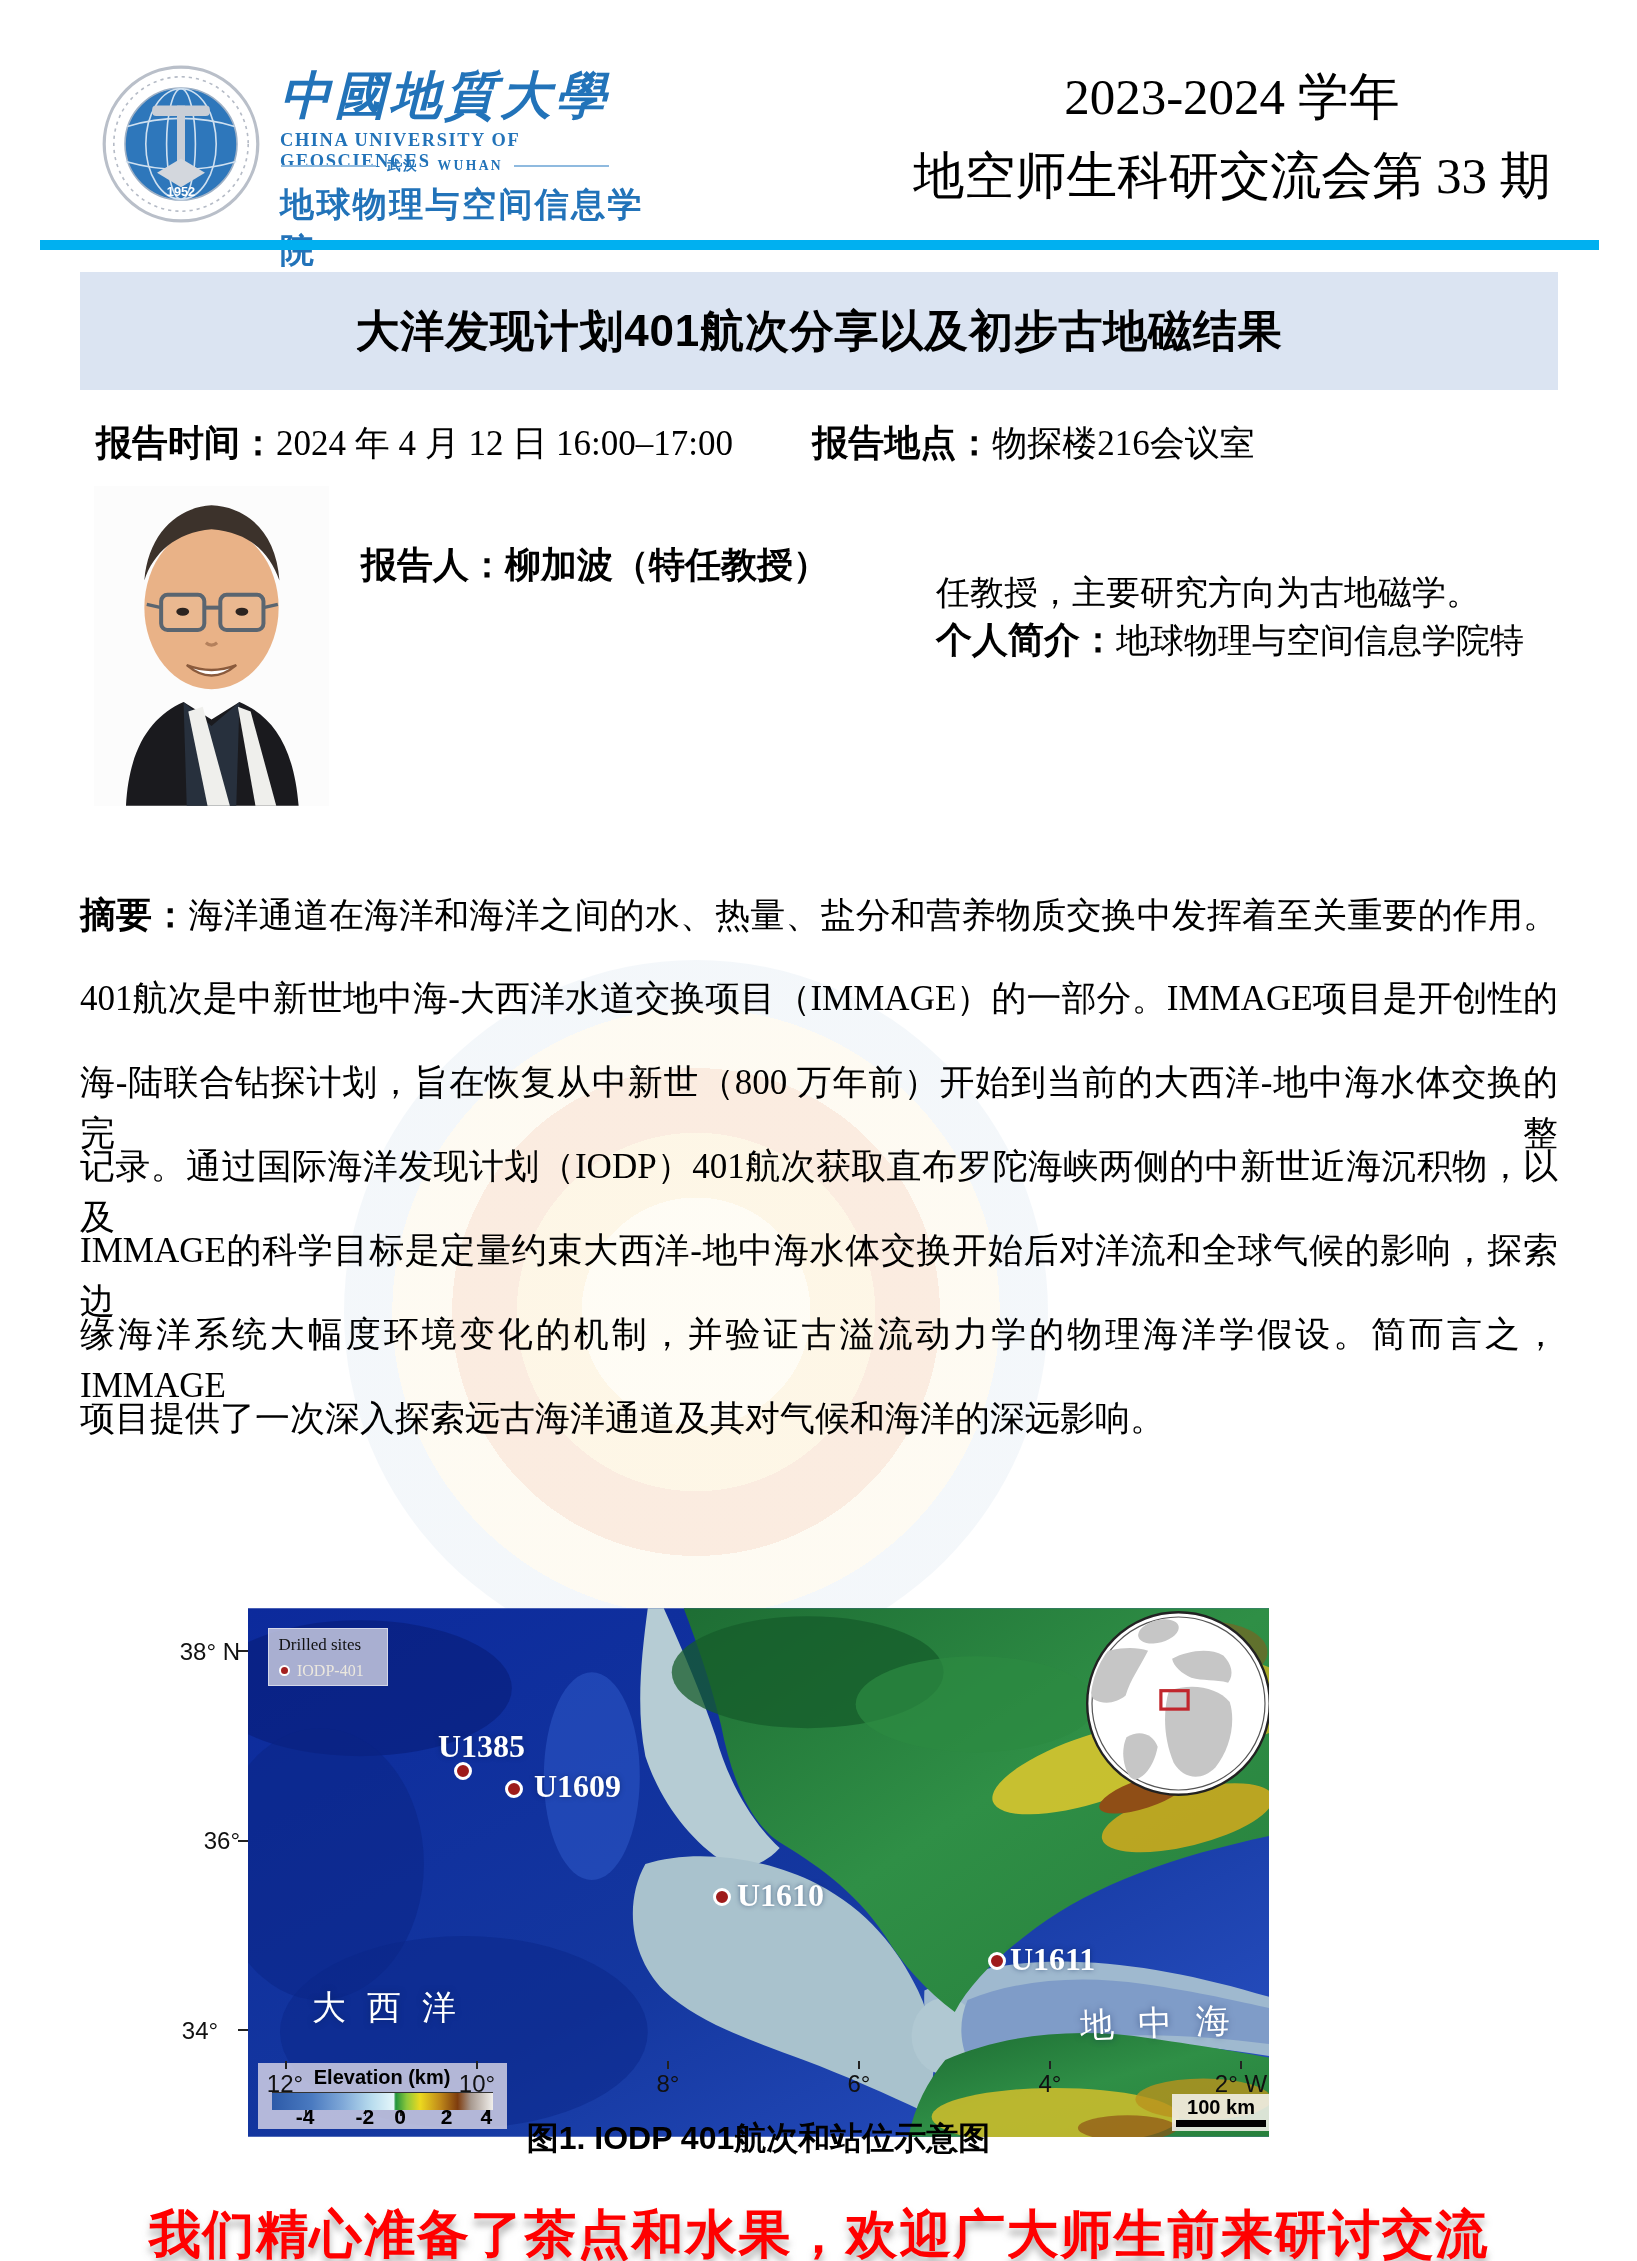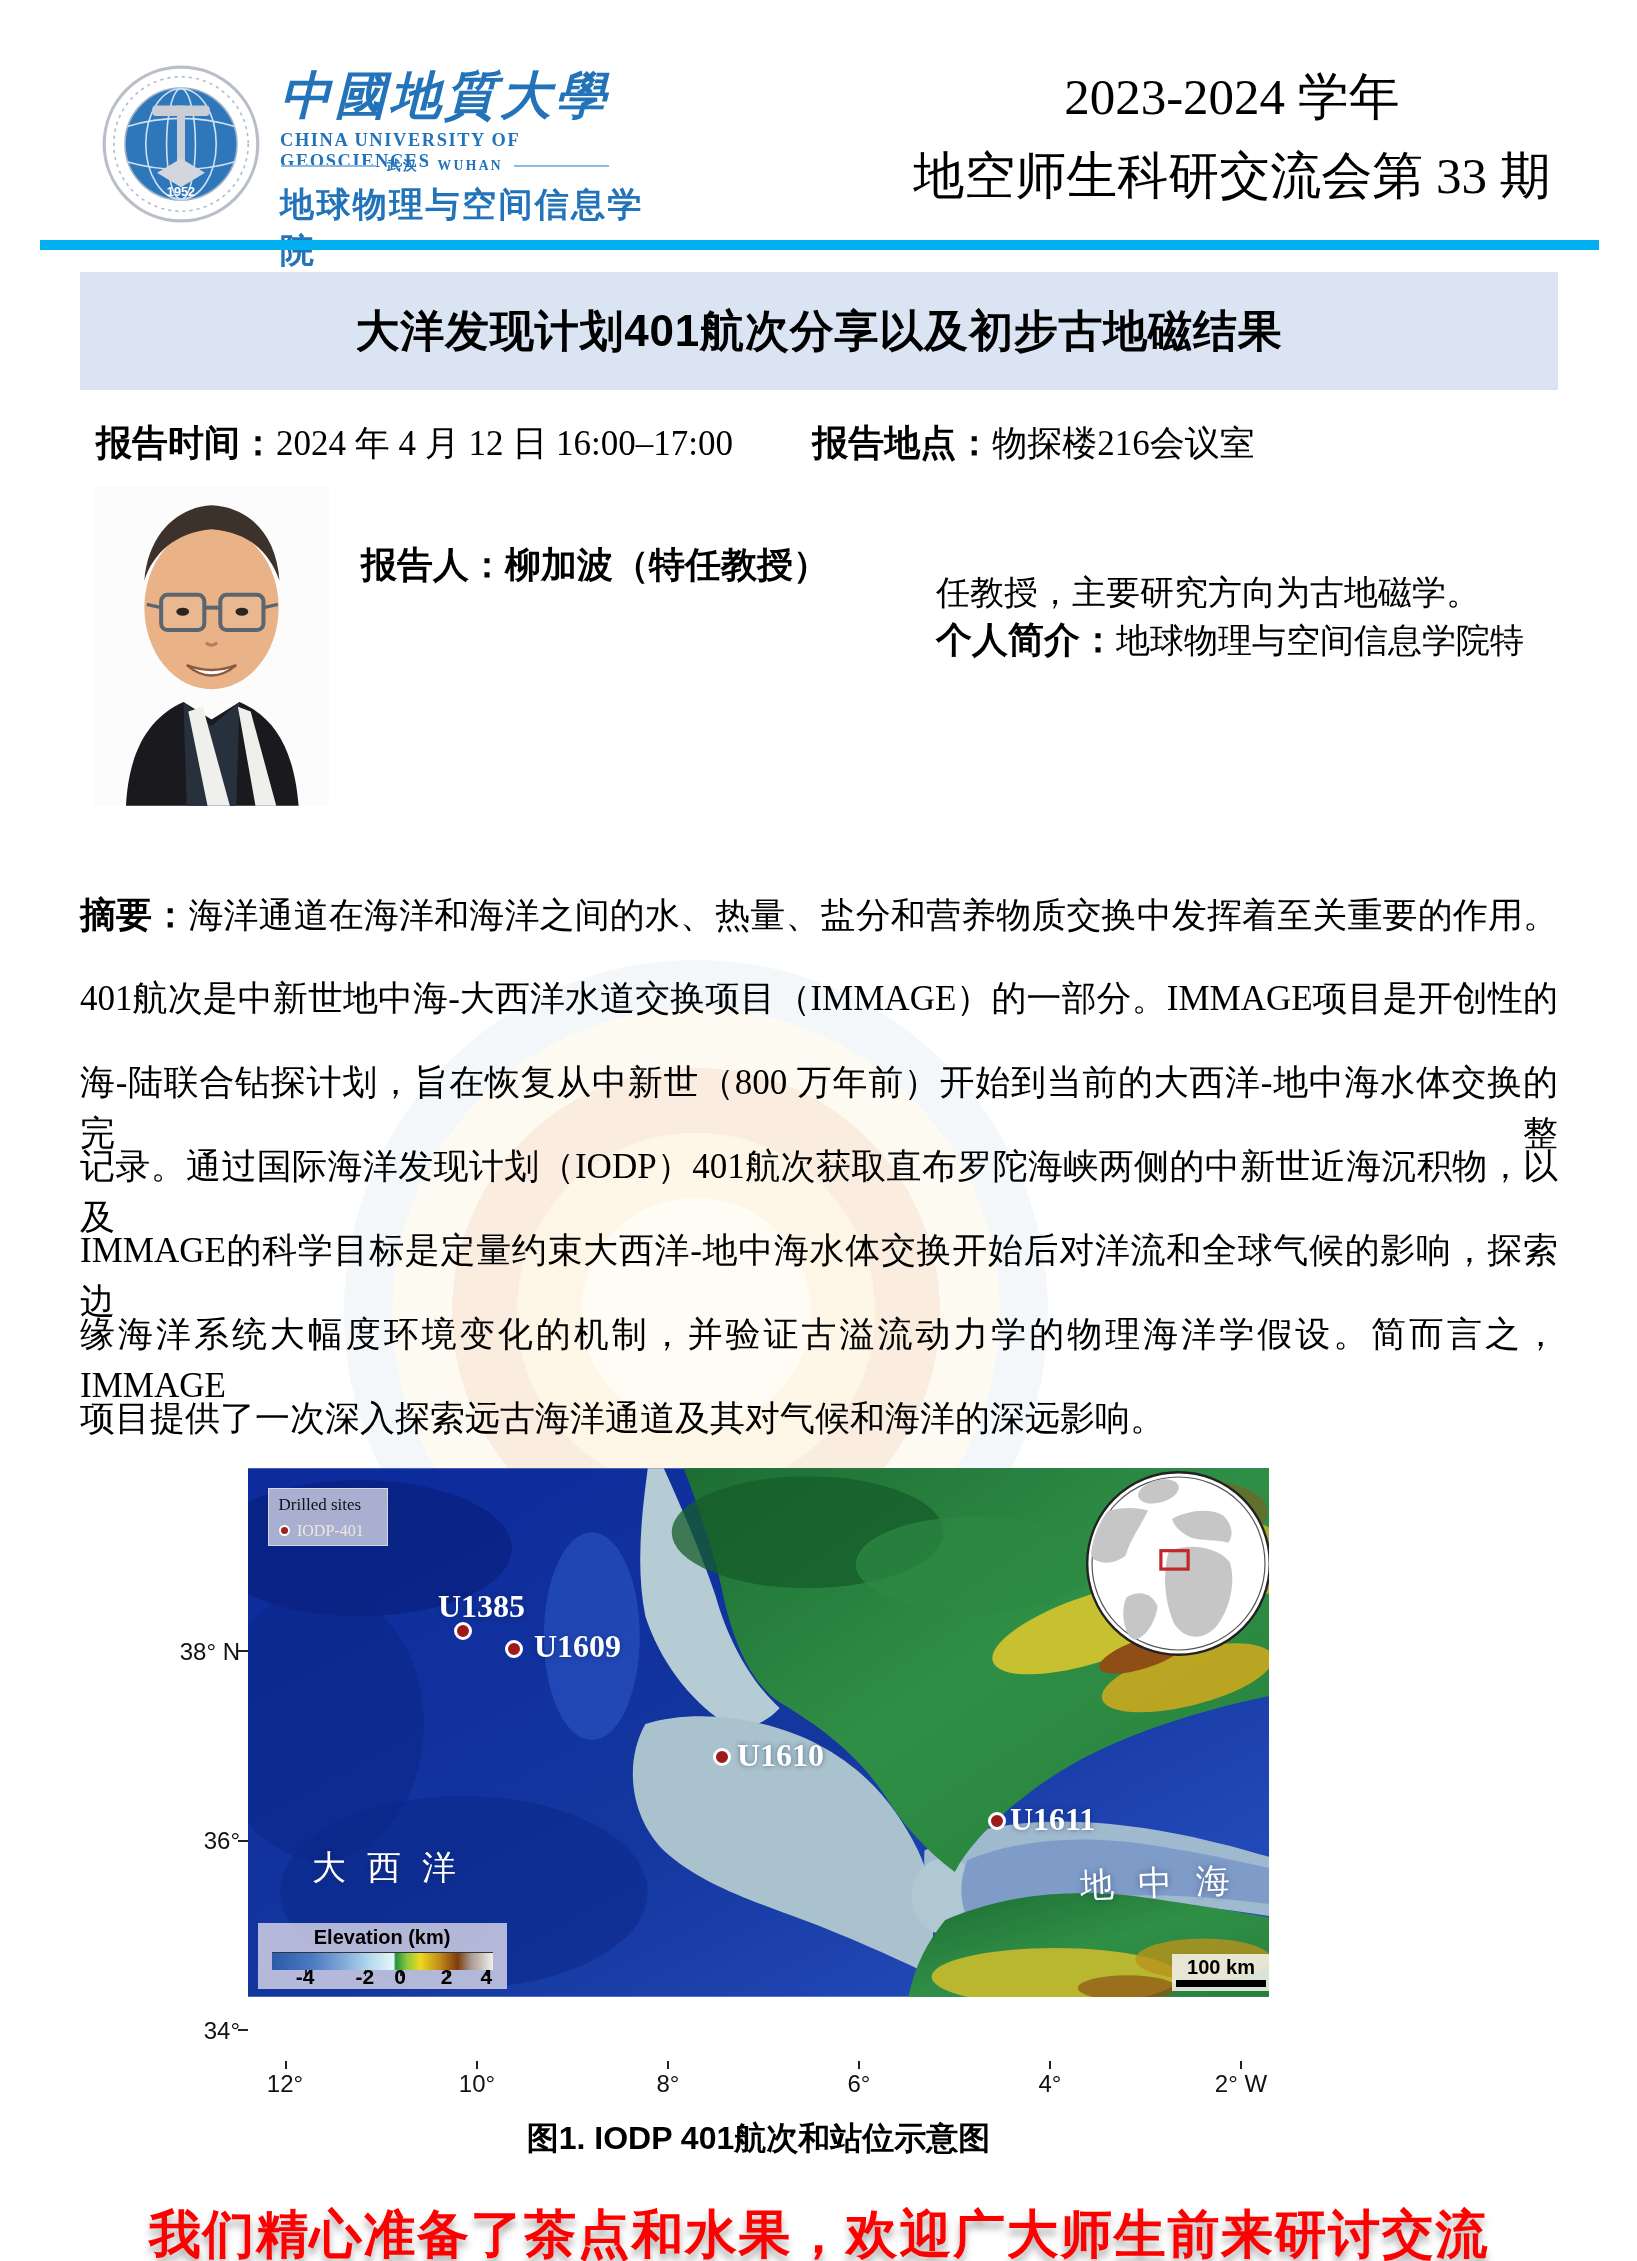--- a/index.html
+++ b/index.html
@@ -139,21 +139,21 @@
 <div class="abs" style="left:80px;top:889px;width:1478px;">
   <div class="abstract-line fill"><span class="bold-label">摘要：</span><span>海洋通道在海洋和海洋之间的水、热量、盐分和营养物质交换中发挥着至关重要的作用。</span></div>
   <div class="abstract-line fill">401航次是中新世地中海-大西洋水道交换项目（IMMAGE）的一部分。IMMAGE项目是开创性的</div>
   <div class="abstract-line fill">海-陆联合钻探计划，旨在恢复从中新世（800 万年前）开始到当前的大西洋-地中海水体交换的完整</div>
   <div class="abstract-line fill">记录。通过国际海洋发现计划（IODP）401航次获取直布罗陀海峡两侧的中新世近海沉积物，以及</div>
   <div class="abstract-line fill">IMMAGE的科学目标是定量约束大西洋-地中海水体交换开始后对洋流和全球气候的影响，探索边</div>
   <div class="abstract-line fill">缘海洋系统大幅度环境变化的机制，并验证古溢流动力学的物理海洋学假设。简而言之，IMMAGE</div>
   <div class="abstract-line">项目提供了一次深入探索远古海洋通道及其对气候和海洋的深远影响。</div>
 </div>
 
-<div class="abs map-wrap" style="left:248px;top:1468px;width:1021px;height:529px;">
+<div class="abs map-wrap" style="left:248px;top:1608px;width:1021px;height:529px;">
   <svg width="1021" height="529" viewBox="0 0 1277 661" style="display:block;">
     <defs>
       <linearGradient id="oceanG" x1="0" y1="0" x2="1" y2="1">
         <stop offset="0" stop-color="#0c2a9c"></stop>
           <stop offset=".55" stop-color="#14379f"></stop>
           <stop offset="1" stop-color="#2a52c4"></stop>
       </linearGradient>
       <linearGradient id="landG" x1="0" y1="0" x2="1" y2="1">
         <stop offset="0" stop-color="#1d6c33"></stop>
           <stop offset=".5" stop-color="#2f8f46"></stop>
@@ -245,21 +245,21 @@
   <div class="abs scale-box" style="left:924px;top:486px;width:98px;height:37px;">
     <div class="scale-txt sans center" style="margin-top:1.6px;">100 km</div>
     <div class="abs scale-bar" style="left:4px;top:26px;width:90px;"></div>
   </div>
 </div>
 
 <div class="abs axis-lab sans" style="left:160px;top:1638px;width:80px;text-align:right;">38° N</div>
 <div class="abs tick-h" style="left:238px;top:1650px;"></div>
 <div class="abs axis-lab sans" style="left:160px;top:1827px;width:80px;text-align:right;">36°</div>
 <div class="abs tick-h" style="left:238px;top:1840px;"></div>
-<div class="abs axis-lab sans" style="left:160px;top:2017px;width:80px;text-align:right;">34°</div>
+<div class="abs axis-lab sans" style="left:160px;top:2017px;width:80px;text-align:center;">34°</div>
 <div class="abs tick-h" style="left:238px;top:2029px;"></div>
 
 <div class="abs tick-v" style="left:285px;top:2061px;"></div>
 <div class="abs tick-v" style="left:476px;top:2061px;"></div>
 <div class="abs tick-v" style="left:667px;top:2061px;"></div>
 <div class="abs tick-v" style="left:858px;top:2061px;"></div>
 <div class="abs tick-v" style="left:1049px;top:2061px;"></div>
 <div class="abs tick-v" style="left:1240px;top:2061px;"></div>
 <div class="abs axis-lab sans center" style="left:237px;top:2070px;width:96px;">12°</div>
 <div class="abs axis-lab sans center" style="left:429px;top:2070px;width:96px;">10°</div>

